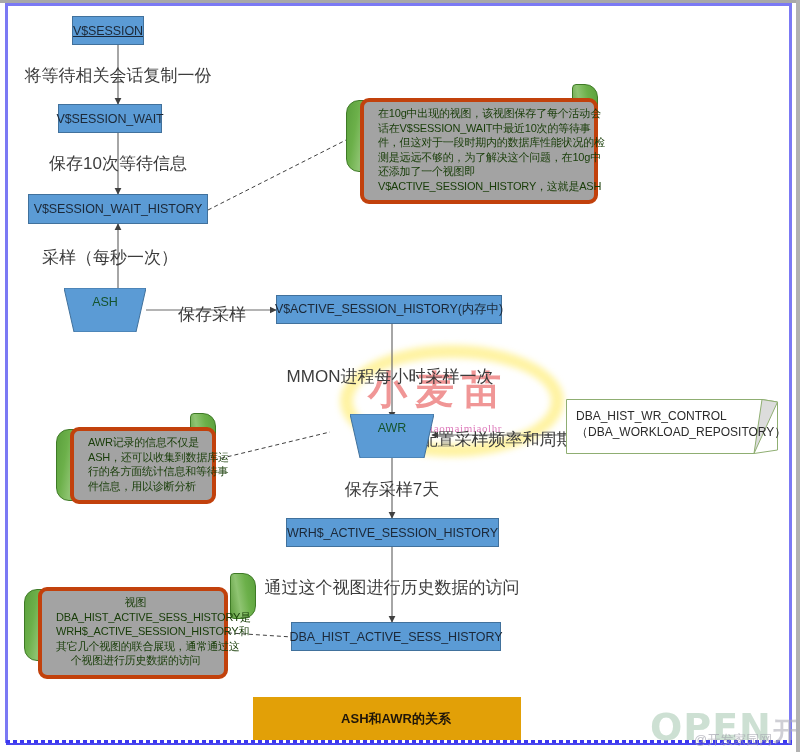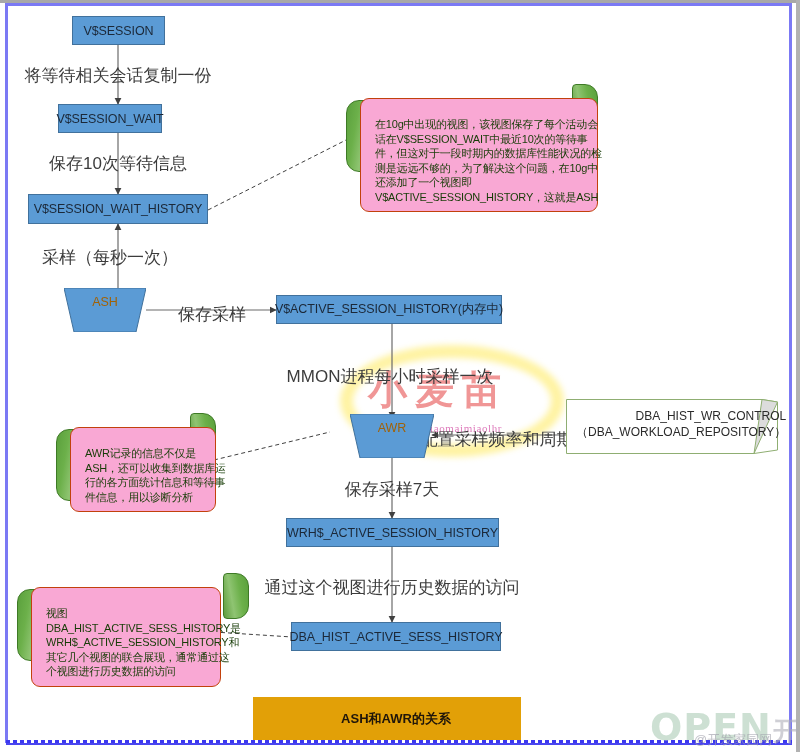--- a/index.html
+++ b/index.html
@@ -57,21 +57,21 @@
 
   
   .trap {
     position: absolute;
     z-index: 6;
   }
   .trap svg { display: block; }
   .trap span {
     position: absolute; inset: 0;
     display: flex; align-items: center; justify-content: center;
-    font-size: 12.5px; color: #a16207;
+    font-size: 12.5px; color: #14532d;
     padding-bottom: 16px;
   }
 
   
   .conn { position: absolute; z-index: 3; }
   .conn svg { display: block; overflow: visible; }
   .elabel {
     position: absolute; z-index: 5;
     font-size: 17px; color: #3c3c3c;
     white-space: nowrap; background: transparent;
@@ -92,24 +92,24 @@
   }
   .note .curl-r {
     position: absolute; right: 0; top: 0;
     width: 26px; height: 46px;
     background: linear-gradient(260deg, #5aa03c 0%, #6cb04a 35%, #8fc472 65%, #5e9c3e 100%);
     border: 1px solid #3e7a26;
     border-radius: 4px 13px 13px 4px;
   }
   .note .body {
     position: absolute; left: 14px; top: 14px;
-    background: #f9a8d4;
-    border: 1px solid #c2410c;
+    background: #a3a3a3;
+    border: 4px solid #c2410c;
     border-radius: 9px;
-    padding: 18px 9px 7px 14px;
+    padding: 4px 9px 7px 14px;
     color: #173c07;
     font-size: 11px;
     line-height: 14.5px;
     letter-spacing: -0.2px;
   }
   .note .body .ln { white-space: nowrap; }
 
   
   .docbox {
     position: absolute; z-index: 6;
@@ -222,21 +222,21 @@
       <line x1="392" y1="452" x2="392" y2="518" stroke="#6b6b6b" stroke-width="1.2" marker-end="url(#ah)"></line>
 
       <line x1="392" y1="547" x2="392" y2="622" stroke="#6b6b6b" stroke-width="1.2" marker-end="url(#ah)"></line>
 
       <line x1="208" y1="210" x2="350" y2="138" stroke="#404040" stroke-width="1" stroke-dasharray="4 3"></line>
       <line x1="214" y1="460" x2="330" y2="432" stroke="#404040" stroke-width="1" stroke-dasharray="4 3"></line>
       <line x1="214" y1="632" x2="292" y2="637" stroke="#404040" stroke-width="1" stroke-dasharray="4 3"></line>
     </svg>
   </div>
 
-  <div class="pbox" style="left:72px;  top:16px;  width:93px;  height:29px;">
+  <div class="pbox" style="left:72px;  top:16px;  width:72px;  height:29px;text-decoration:underline;">
     <span>V$SESSION</span>
   </div>
 
   <div class="pbox" style="left:58px;  top:104px; width:104px; height:29px;">
     <span>V$SESSION_WAIT</span>
   </div>
 
   <div class="pbox" style="left:28px;  top:194px; width:180px; height:30px;">
     <span>V$SESSION_WAIT_HISTORY</span>
   </div>
@@ -260,21 +260,21 @@
   </div>
 
   <div class="pbox" style="left:286px; top:518px; width:213px; height:29px;">
     <span>WRH$_ACTIVE_SESSION_HISTORY</span>
   </div>
 
   <div class="pbox" style="left:291px; top:622px; width:210px; height:29px;">
     <span>DBA_HIST_ACTIVE_SESS_HISTORY</span>
   </div>
 
-  <div class="docbox" style="left:566px; top:399px; width:184px; height:55px;text-align:right;">
+  <div class="docbox" style="left:566px; top:399px; width:184px; height:55px;">
     <svg width="212" height="55" viewBox="0 0 212 55">
       <path d="M0.5,0.5 H196 L211.5,3 V51 L188,54.5 H0.5 Z" fill="#ffffff" stroke="#8fae72" stroke-width="1"></path>
       <path d="M196,0.5 L211.5,3 L188,54.5 Z" fill="#dcdcdc" stroke="#8fae72" stroke-width="1"></path>
     </svg>
     <div class="dtxt">
       <div>DBA_HIST_WR_CONTROL</div>
       <div>（DBA_WORKLOAD_REPOSITORY）</div>
     </div>
   </div>
 
@@ -304,21 +304,21 @@
     <div class="curl-r"></div>
     <div class="curl-l"></div>
     <div class="body" style="width:146px;">
       <div class="ln">AWR记录的信息不仅是</div>
       <div class="ln">ASH，还可以收集到数据库运</div>
       <div class="ln">行的各方面统计信息和等待事</div>
       <div class="ln">件信息，用以诊断分析</div>
     </div>
   </div>
 
-  <div class="note" style="left:17px; top:573px; width:232px; height:104px;">
+  <div class="note" style="left:24px; top:573px; width:232px; height:104px;text-align:center;">
     <div class="curl-r"></div>
     <div class="curl-l"></div>
     <div class="body" style="width:190px;">
       <div class="ln">视图</div>
       <div class="ln">DBA_HIST_ACTIVE_SESS_HISTORY是</div>
       <div class="ln">WRH$_ACTIVE_SESSION_HISTORY和</div>
       <div class="ln">其它几个视图的联合展现，通常通过这</div>
       <div class="ln">个视图进行历史数据的访问</div>
     </div>
   </div>

